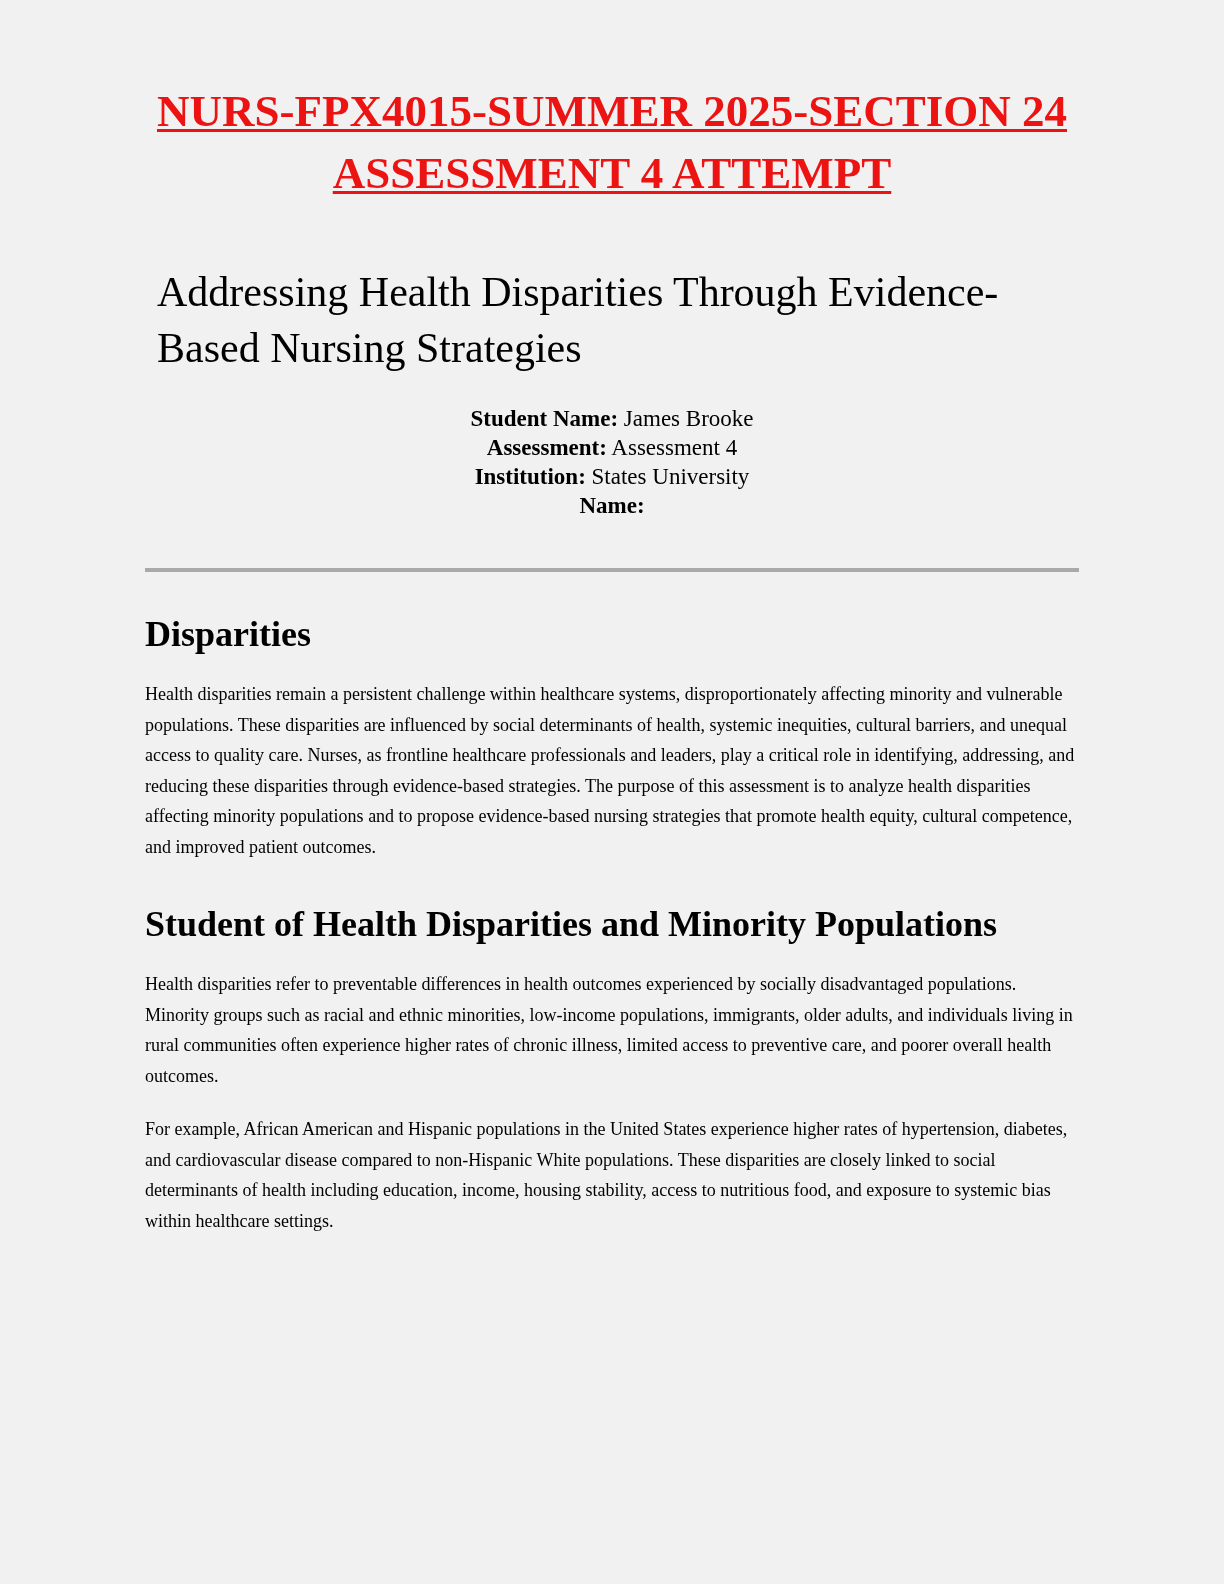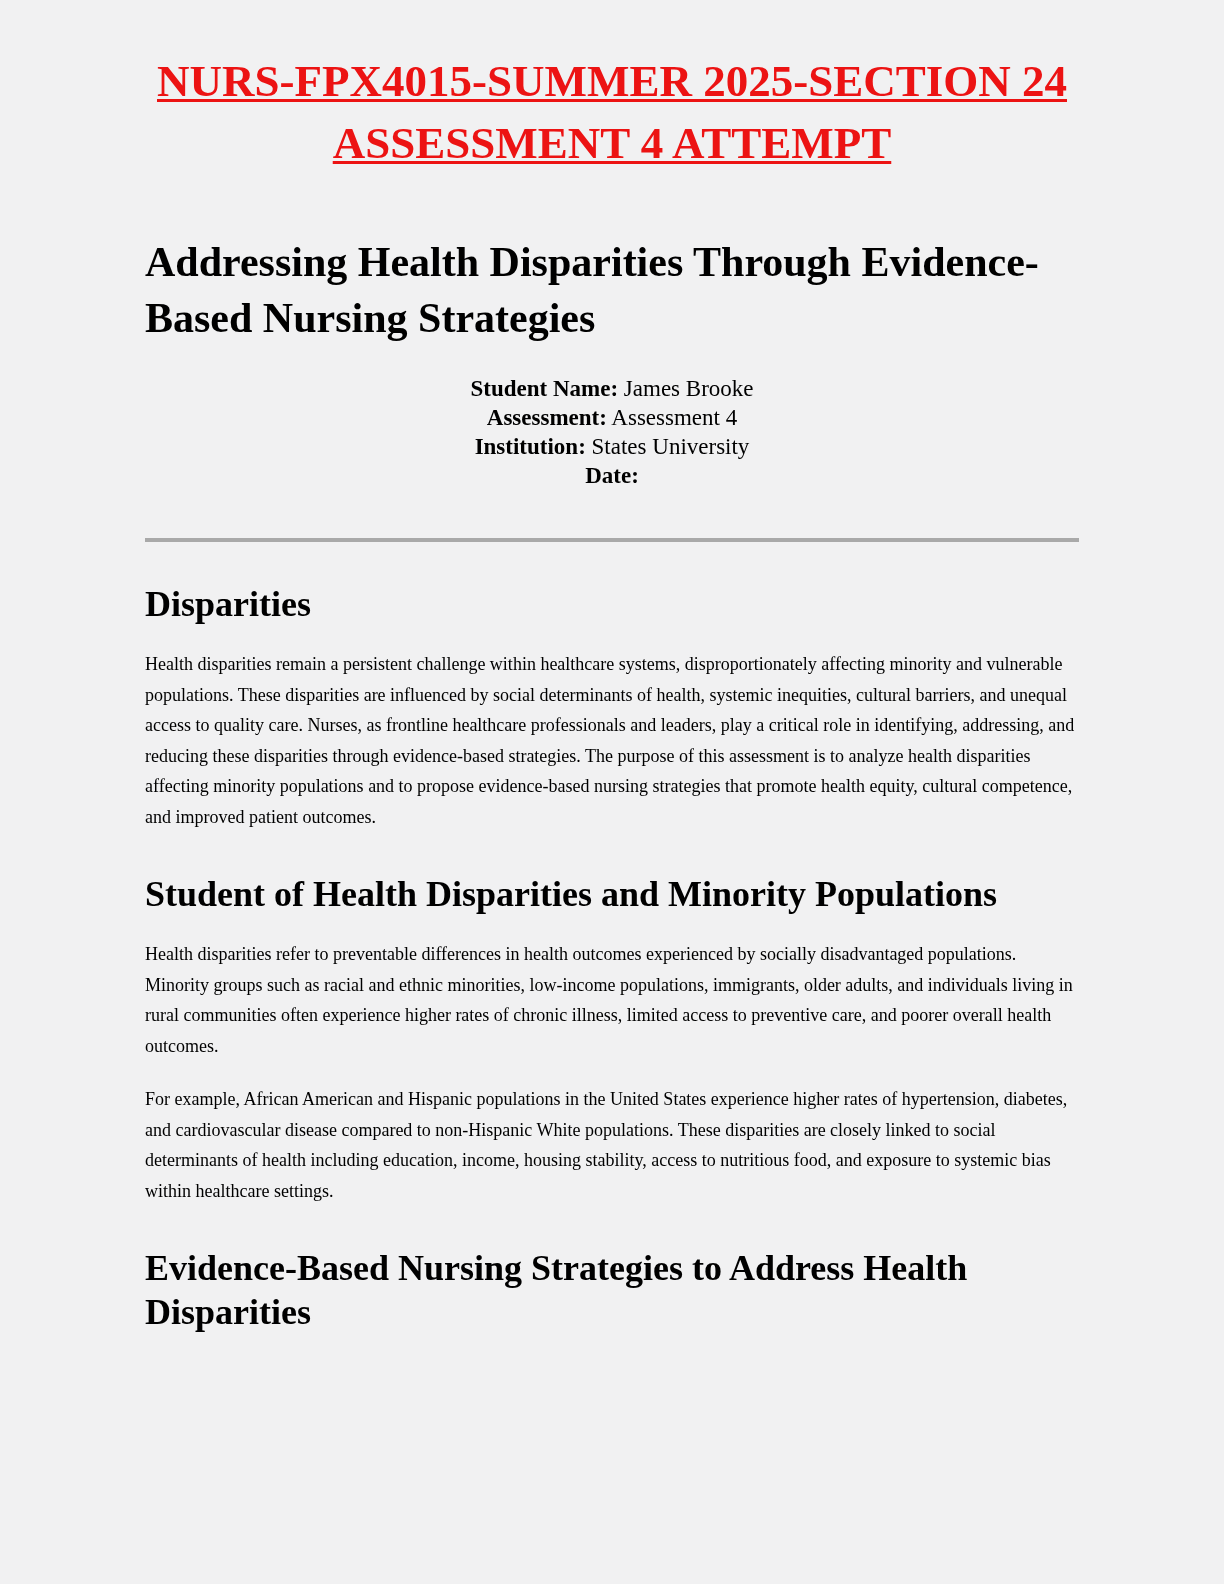--- a/index.html
+++ b/index.html
@@ -8,38 +8,38 @@
     width: 1224px;
     height: 1584px;
     background: #f1f1f2;
     font-family: "Liberation Serif", serif;
     color: #000;
     overflow: hidden;
   }
   .page {
     width: 934px;
     margin-left: 145px;
-    padding-top: 50px;
+    padding-top: 80px;
   }
   .banner {
     margin: 0;
     font-size: 45px;
     line-height: 62px;
     font-weight: 700;
     text-align: center;
     color: #ec1313;
     text-decoration: underline;
     text-decoration-thickness: 3px;
     text-underline-offset: 3px;
   }
   .doc-title {
-    margin: 60px 0 0 0;
+    margin: 60px 0 0 12px;
     font-size: 42px;
     line-height: 56px;
-    font-weight: 700;
+    font-weight: 400;
   }
   .meta {
     margin-top: 28px;
     text-align: center;
   }
   .meta-line {
     margin: 0;
     font-size: 23px;
     line-height: 29px;
   }
@@ -78,29 +78,28 @@
     </p>
     <p class="meta-line">
       <strong class="label">Assessment:</strong>
       <span class="value">Assessment 4</span>
     </p>
     <p class="meta-line">
       <strong class="label">Institution:</strong>
       <span class="value">States University</span>
     </p>
     <p class="meta-line">
-      <strong class="label">Date:</strong>
+      <strong class="label">Name:</strong>
       <span class="value"></span>
     </p>
   </div>
 
   <hr class="divider">
 
   <h3 class="section-heading">Disparities</h3>
   <p class="body-para">Health disparities remain a persistent challenge within healthcare systems, disproportionately affecting minority and vulnerable populations. These disparities are influenced by social determinants of health, systemic inequities, cultural barriers, and unequal access to quality care. Nurses, as frontline healthcare professionals and leaders, play a critical role in identifying, addressing, and reducing these disparities through evidence-based strategies. The purpose of this assessment is to analyze health disparities affecting minority populations and to propose evidence-based nursing strategies that promote health equity, cultural competence, and improved patient outcomes.</p>
 
   <h3 class="section-heading">Student of Health Disparities and Minority Populations</h3>
   <p class="body-para">Health disparities refer to preventable differences in health outcomes experienced by socially disadvantaged populations. Minority groups such as racial and ethnic minorities, low-income populations, immigrants, older adults, and individuals living in rural communities often experience higher rates of chronic illness, limited access to preventive care, and poorer overall health outcomes.</p>
   <p class="body-para">For example, African American and Hispanic populations in the United States experience higher rates of hypertension, diabetes, and cardiovascular disease compared to non-Hispanic White populations. These disparities are closely linked to social determinants of health including education, income, housing stability, access to nutritious food, and exposure to systemic bias within healthcare settings.</p>
 
-  <h3 class="section-heading">Evidence-Based Nursing Strategies to Address Health Disparities</h3>
 
 </div>
 
 </body></html>

